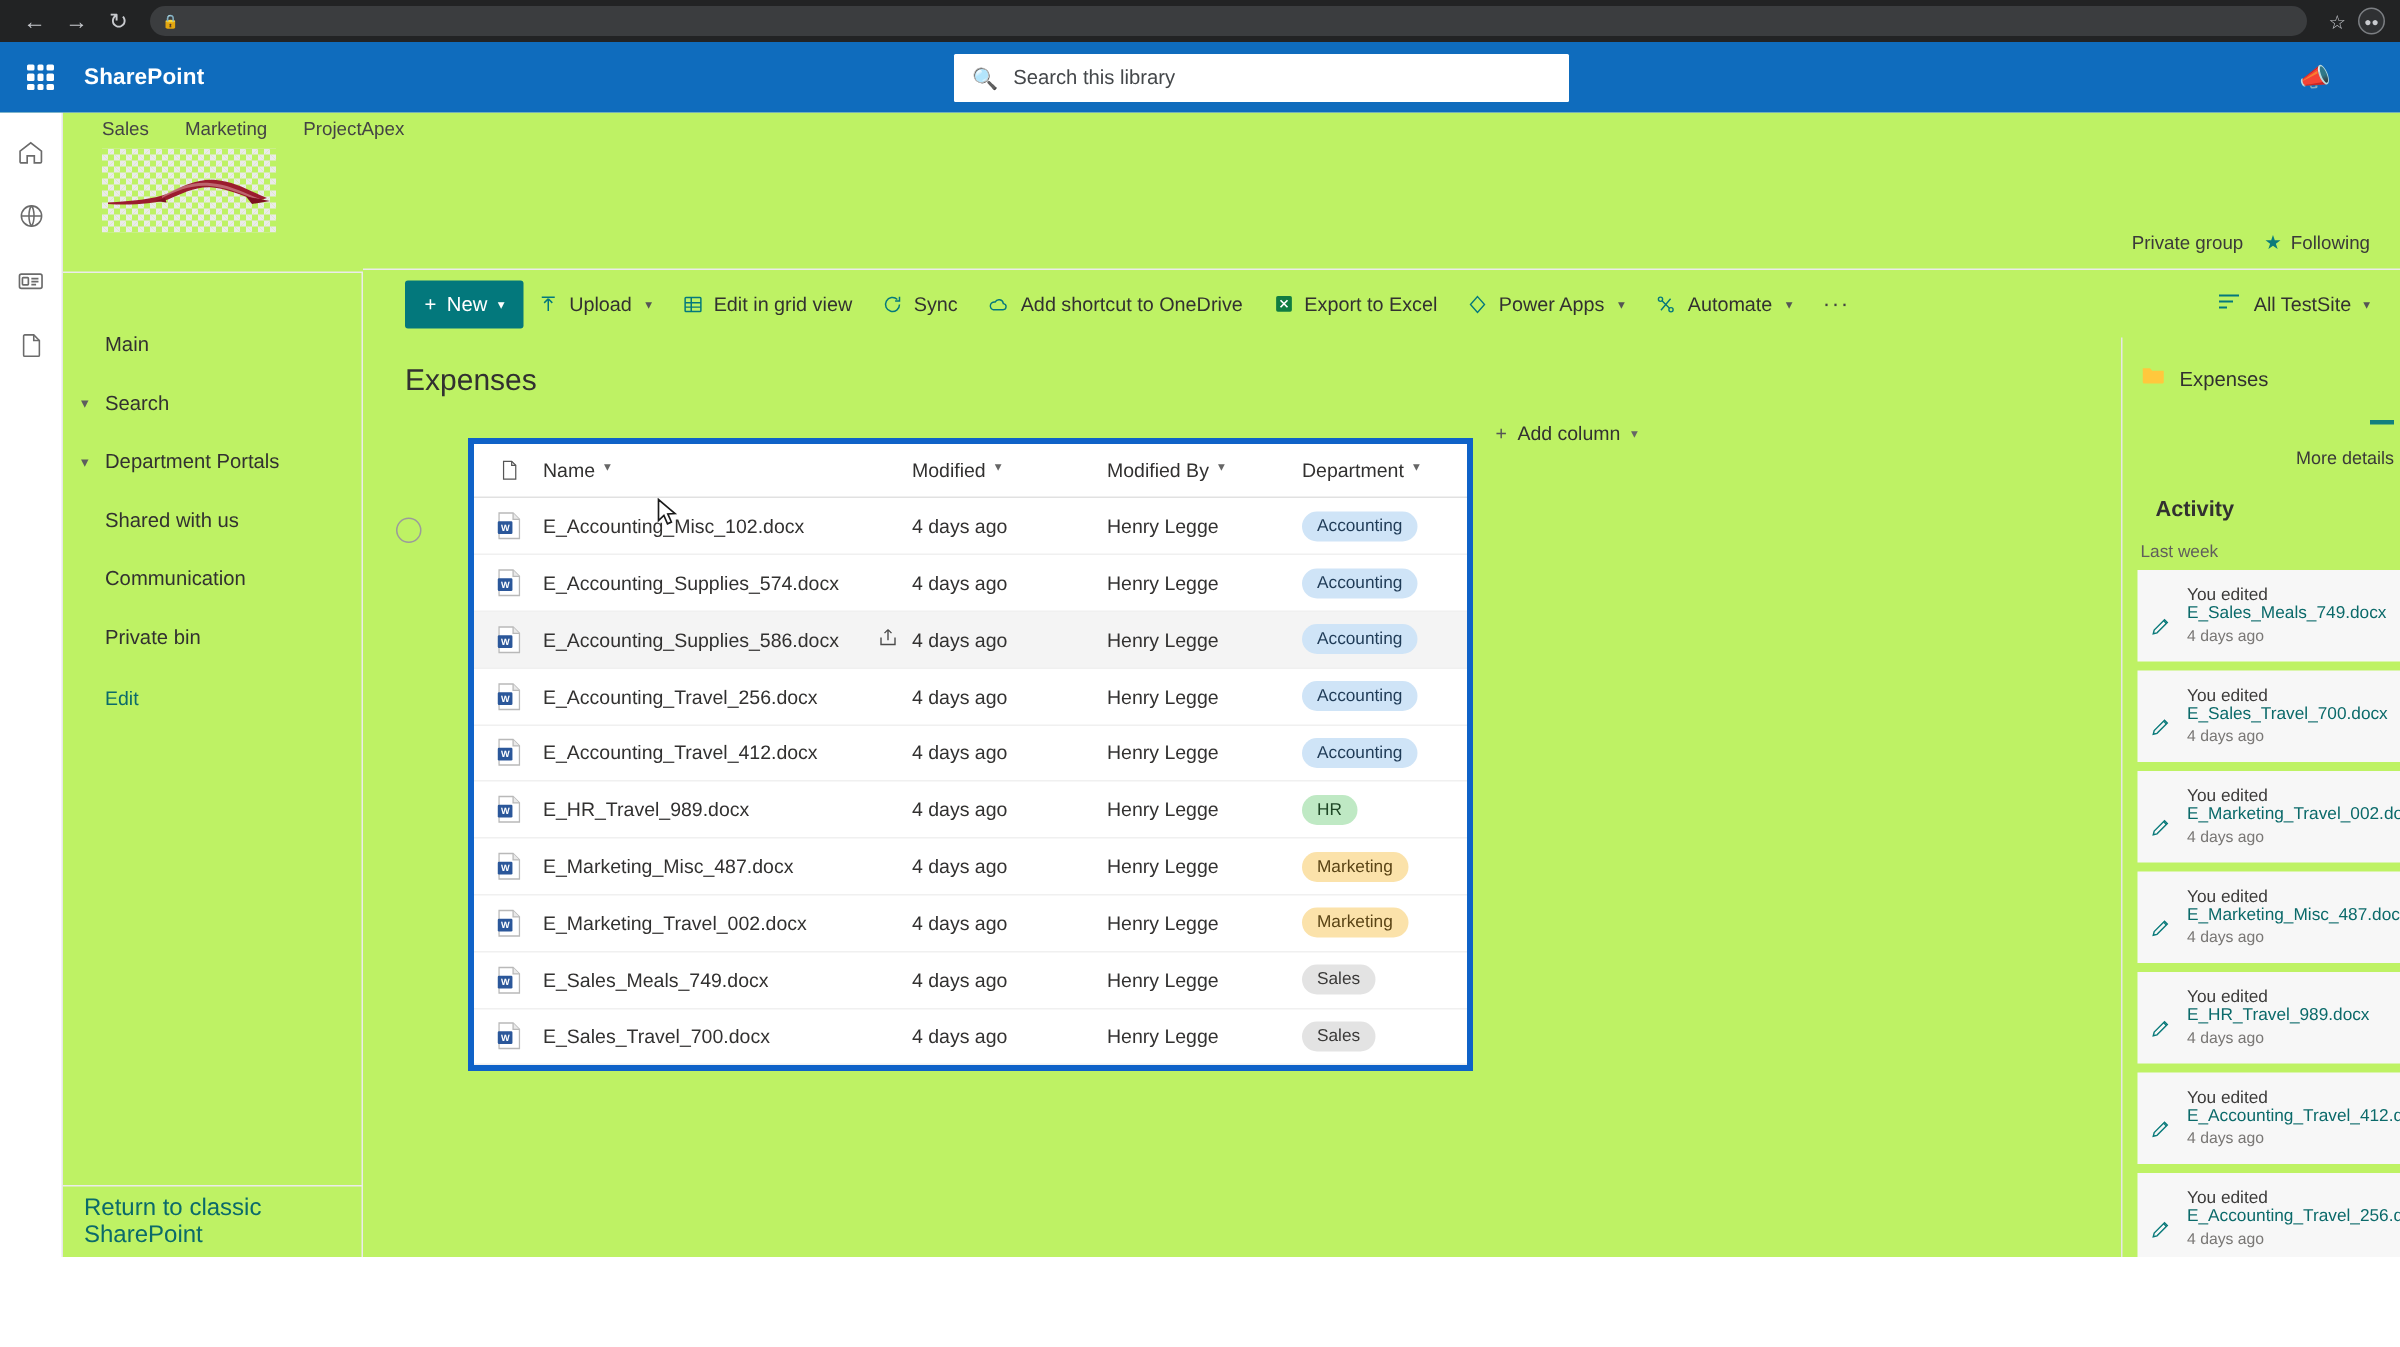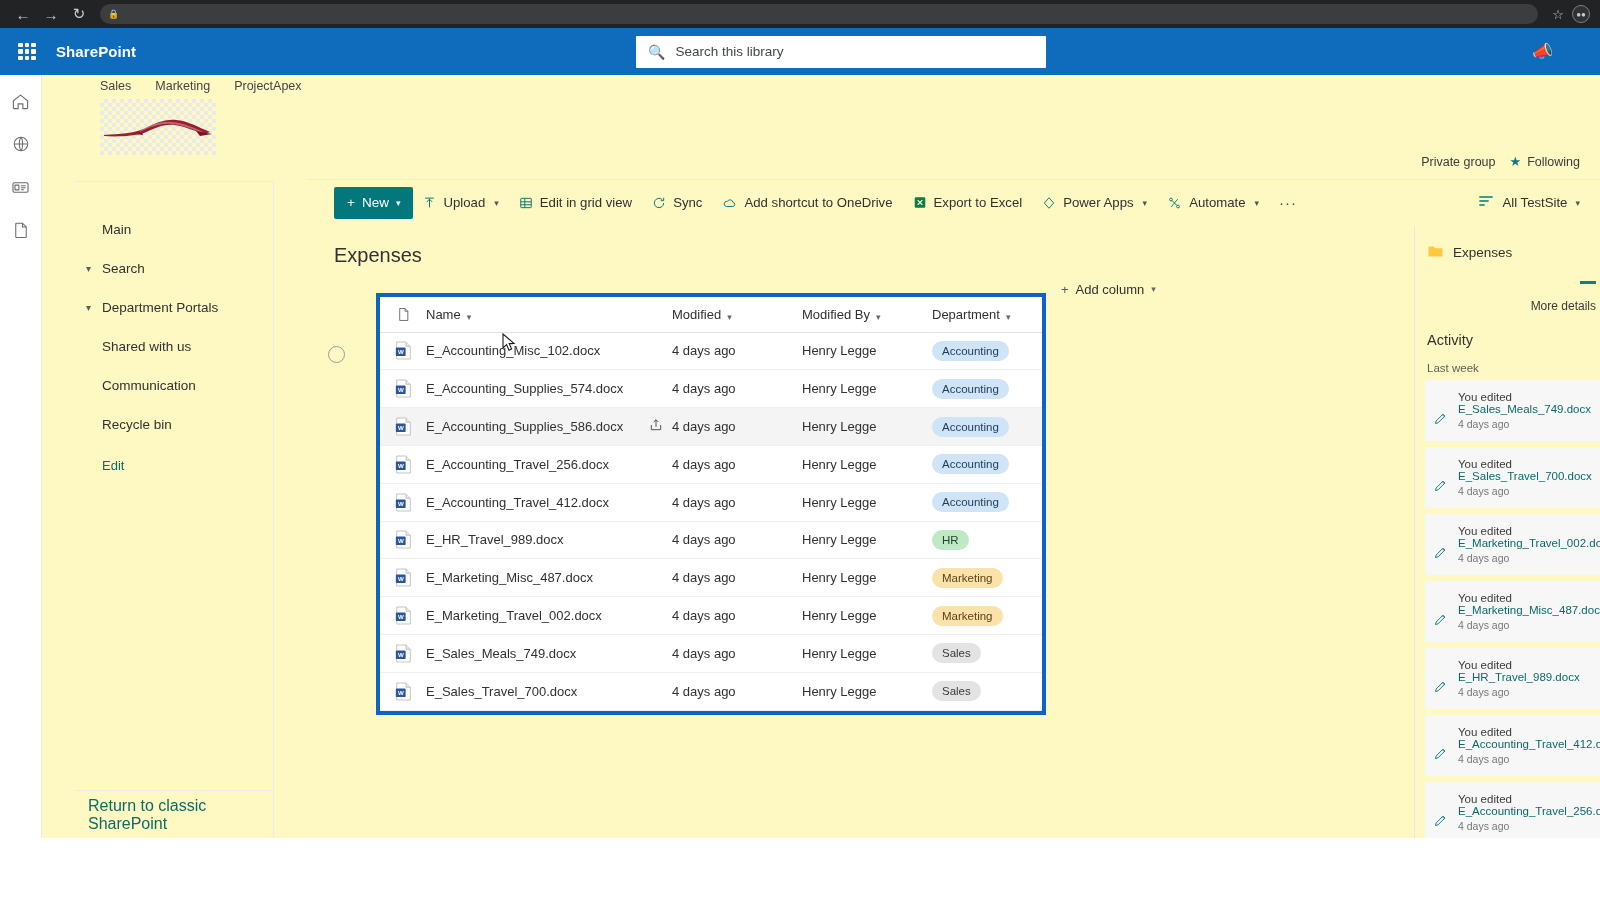--- a/index.html
+++ b/index.html
@@ -60,21 +60,21 @@
   .suite-search input {
     border: none; outline: none; font-size: 13.5px; color: #333;
     font-family: "Liberation Sans", sans-serif; width: 100%; background: transparent;
   }
   .suite-search input::placeholder { color: #44474a; }
   .megaphone {
     position: absolute; right: 46px; color: #fff; font-size: 17px;
   }
 
   
-  .app-body { display: flex; height: 763px; background: #fef9c3; gap: 32px; }
+  .app-body { display: flex; height: 763px; background: #bef264; }
 
   
   .icon-rail {
     width: 42px; flex: 0 0 42px; border-right: 1px solid #e8e8e8;
     display: flex; flex-direction: column; align-items: center;
     padding-top: 14px; gap: 19px; background: #fff;
   }
   .rail-ic {
     width: 24px; height: 24px; display: flex; align-items: center;
     justify-content: center; color: #6b6b6b;
@@ -155,21 +155,21 @@
     border: 4px solid #0f62c8; background: #fff;
   }
   .grid-row {
     display: grid; grid-template-columns: 46px 1fr 130px 130px 110px;
     align-items: center; height: 37.8px; border-bottom: 1px solid #f0f0f0;
     font-size: 13px; color: #323130;
   }
   .grid-head {
     height: 36px; border-bottom: 1px solid #e1e1e1; font-size: 13px; color: #323130;
   }
-  .grid-head .hc { display: flex; align-items: flex-end; gap: 6px; cursor: pointer; }
+  .grid-head .hc { display: flex; align-items: flex-start; gap: 6px; cursor: pointer; }
   .grid-head .hc .chev { font-size: 9px; color: #666; }
   .grid-row.hovered { background: #f4f4f4; }
   .cell-name { display: flex; align-items: center; gap: 10px; overflow: hidden; }
   .row-actions { display: flex; align-items: center; gap: 18px; margin-left: 16px; color:#4a4a4a; }
   .docfile-ic { display: flex; align-items: center; justify-content: center; }
   .badge {
     display: inline-flex; align-items: center; justify-content: center;
     height: 20px; padding: 0 10px; border-radius: 10px; font-size: 11.5px;
   }
   .addcol {
@@ -188,21 +188,21 @@
     padding: 0 0 0 10px; overflow: hidden;
   }
   .det-head {
     display: flex; align-items: center; gap: 9px; padding: 18px 0 0 2px;
     font-size: 13.5px; color: #323130;
   }
   .folder-ic { color: #ffc83d; font-size: 16px; }
   .more-details-wrap { text-align: right; padding-right: 4px; margin-top: 16px; }
   .teal-dash { display:inline-block; width: 16px; height: 3px; background:#11807f; margin-bottom: 8px;}
   .more-details { font-size: 12px; color: #3b3a39; }
-  .activity-title { font-size: 14.5px; font-weight: 400; color: #323130; margin: 18px 0 0 2px; }
+  .activity-title { font-size: 14.5px; font-weight: 700; color: #323130; margin: 18px 0 0 12px; }
   .last-week { font-size: 11.5px; color: #605e5c; margin: 14px 0 6px 2px; }
   .act-card {
     background: #f7f7f7; display: flex; gap: 10px; padding: 11px 6px 11px 8px;
     margin-bottom: 6px; align-items: flex-end;
   }
   .pencil-ic { color: #0b7b7b; flex: 0 0 auto; margin-top: 2px; }
   .act-lines { min-width: 0; }
   .act-l1 { font-size: 11.5px; color: #3b3a39; white-space: nowrap; }
   .act-l2 { font-size: 11.5px; color: #0b6a6a; white-space: nowrap; }
   .act-l3 { font-size: 10.5px; color: #797775; margin-top: 3px; white-space: nowrap; }
@@ -298,21 +298,21 @@
         <span class="chev">▾</span>
         <span>Department Portals</span>
       </div>
       <div class="nav-item">
         <span>Shared with us</span>
       </div>
       <div class="nav-item">
         <span>Communication</span>
       </div>
       <div class="nav-item">
-        <span>Recycle bin</span>
+        <span>Private bin</span>
       </div>
       <div class="nav-item edit-link">
         <span>Edit</span>
       </div>
     </div>
     <div class="site-foot">
       <a href="#">Return to classic SharePoint</a>
     </div>
   </div>
 

